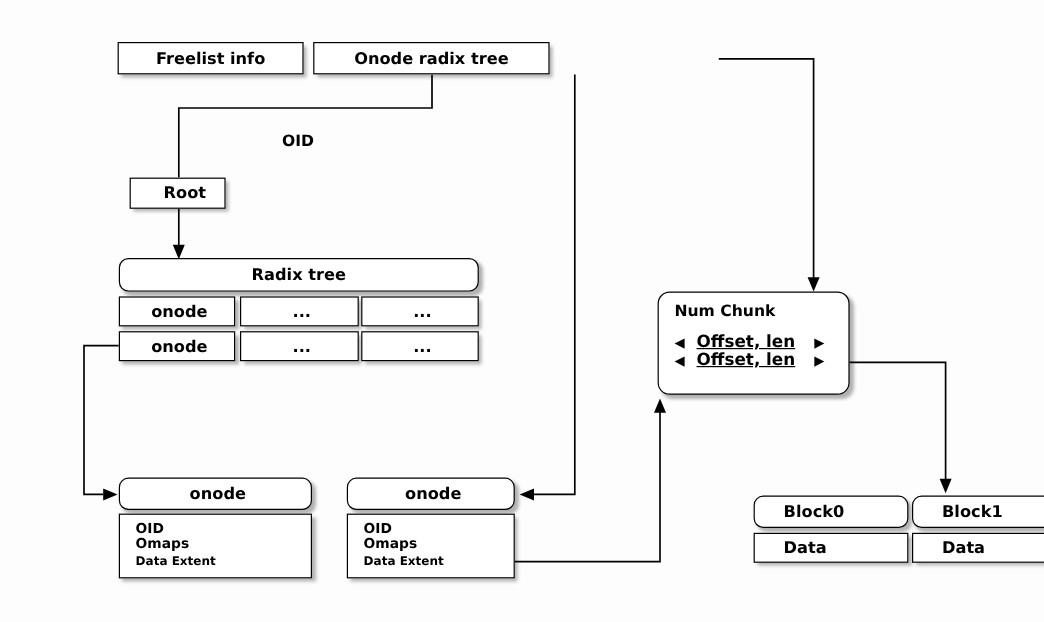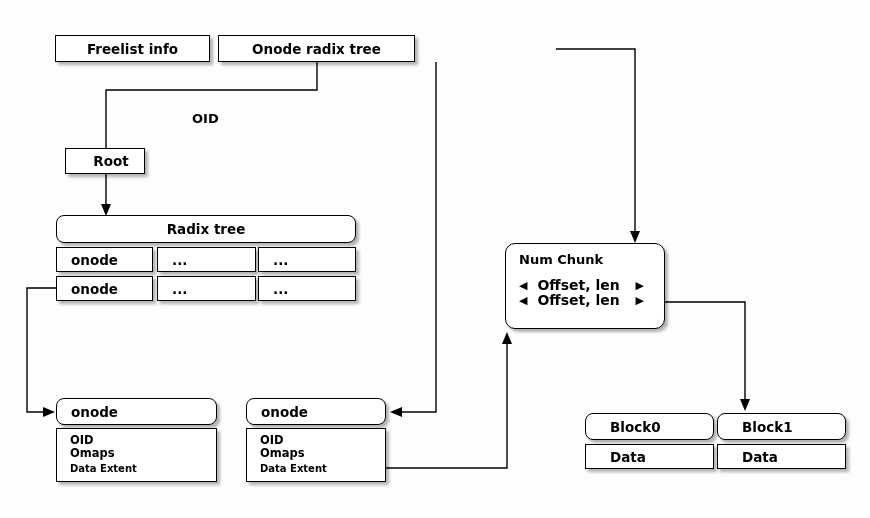--- a/index.html
+++ b/index.html
@@ -4,35 +4,35 @@
 <style>
   html,body{margin:0;padding:0;}
   body{
     width:870px;height:518px;
     background:#fdfdfd;
     font-family:"DejaVu Sans","Liberation Sans",sans-serif;
     font-weight:bold;
     color:#000;
     overflow:hidden;
   }
-  #canvas{position:relative;width:762px;height:518px;}
+  #canvas{position:relative;width:762px;height:518px;margin-left:43px;}
   #edges{position:absolute;left:0;top:0;z-index:0;}
   .box{
     position:absolute;
     box-sizing:border-box;
     background:#ffffff;
     border:1.4px solid #000;
     box-shadow:3px 3px 3px rgba(0,0,0,0.30);
     display:flex;align-items:center;
     font-size:13.5px;
     z-index:1;
     white-space:nowrap;
   }
   .center{justify-content:center;}
-  .padded{padding-left:14px;}
+  .padded{padding-left:4px;justify-content:center;}
   .rounded{border-radius:8px;}
   
   .b-freelist{left:55px;top:35px;width:155px;height:27px;}
   .b-onodetree{left:218px;top:35px;width:197px;height:27px;align-items:center;}
   .b-datablocks{left:428px;top:35px;width:128px;height:27px;}
   .b-root{left:65px;top:148px;width:80px;height:26px;padding-left:12px;}
   
   .b-radixhead{left:56px;top:215px;width:300px;height:28px;}
   .cell{height:25px;}
   .r1{top:247px;} .r2{top:276px;}
@@ -48,21 +48,21 @@
   
   .b-numchunk{
     left:505px;top:243px;width:160px;height:86px;
     border-radius:10px;
     flex-direction:column;align-items:stretch;justify-content:flex-start;
     padding:9px 10px 0 13px;
   }
   .nc-title{font-size:13px;line-height:13px;margin-bottom:12px;}
   .nc-row{display:flex;align-items:center;font-size:14px;line-height:15px;}
   .tri{font-size:11px;line-height:15px;}
-  .nc-row .txt{margin:0 8px 0 10px;min-width:90px;}
+  .nc-row .txt{margin:0 8px 0 10px;min-width:90px;text-decoration:underline;}
   
   .b-block0{left:585px;top:413px;width:129px;height:27px;}
   .b-block1{left:717px;top:413px;width:129px;height:27px;}
   .b-data0{left:585px;top:444px;width:129px;height:25px;}
   .b-data1{left:717px;top:444px;width:129px;height:25px;}
   .blockpad{padding-left:24px;}
   
   .edge-label{
     position:absolute;left:192px;top:111px;
     font-size:13px;z-index:1;

